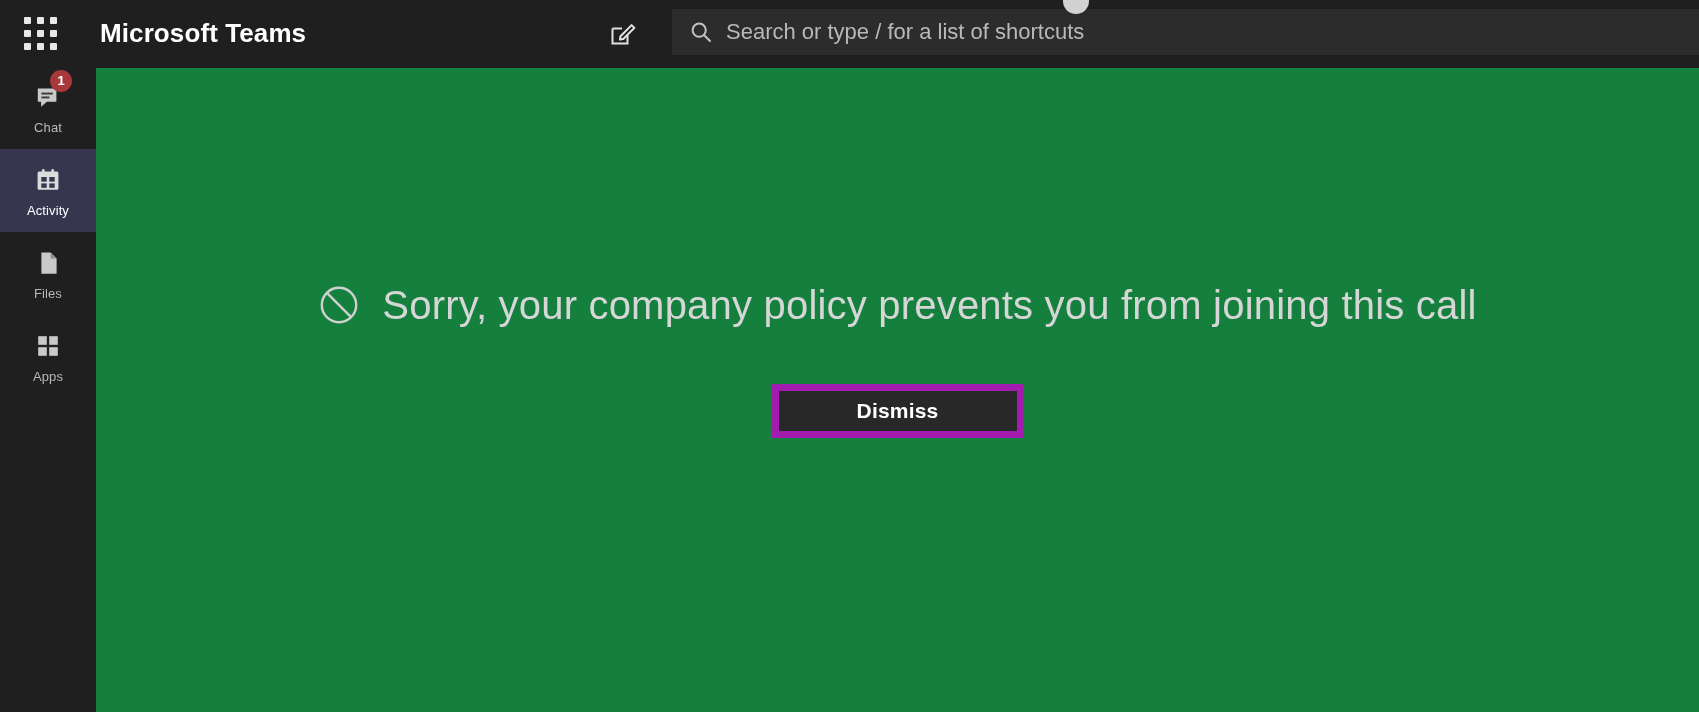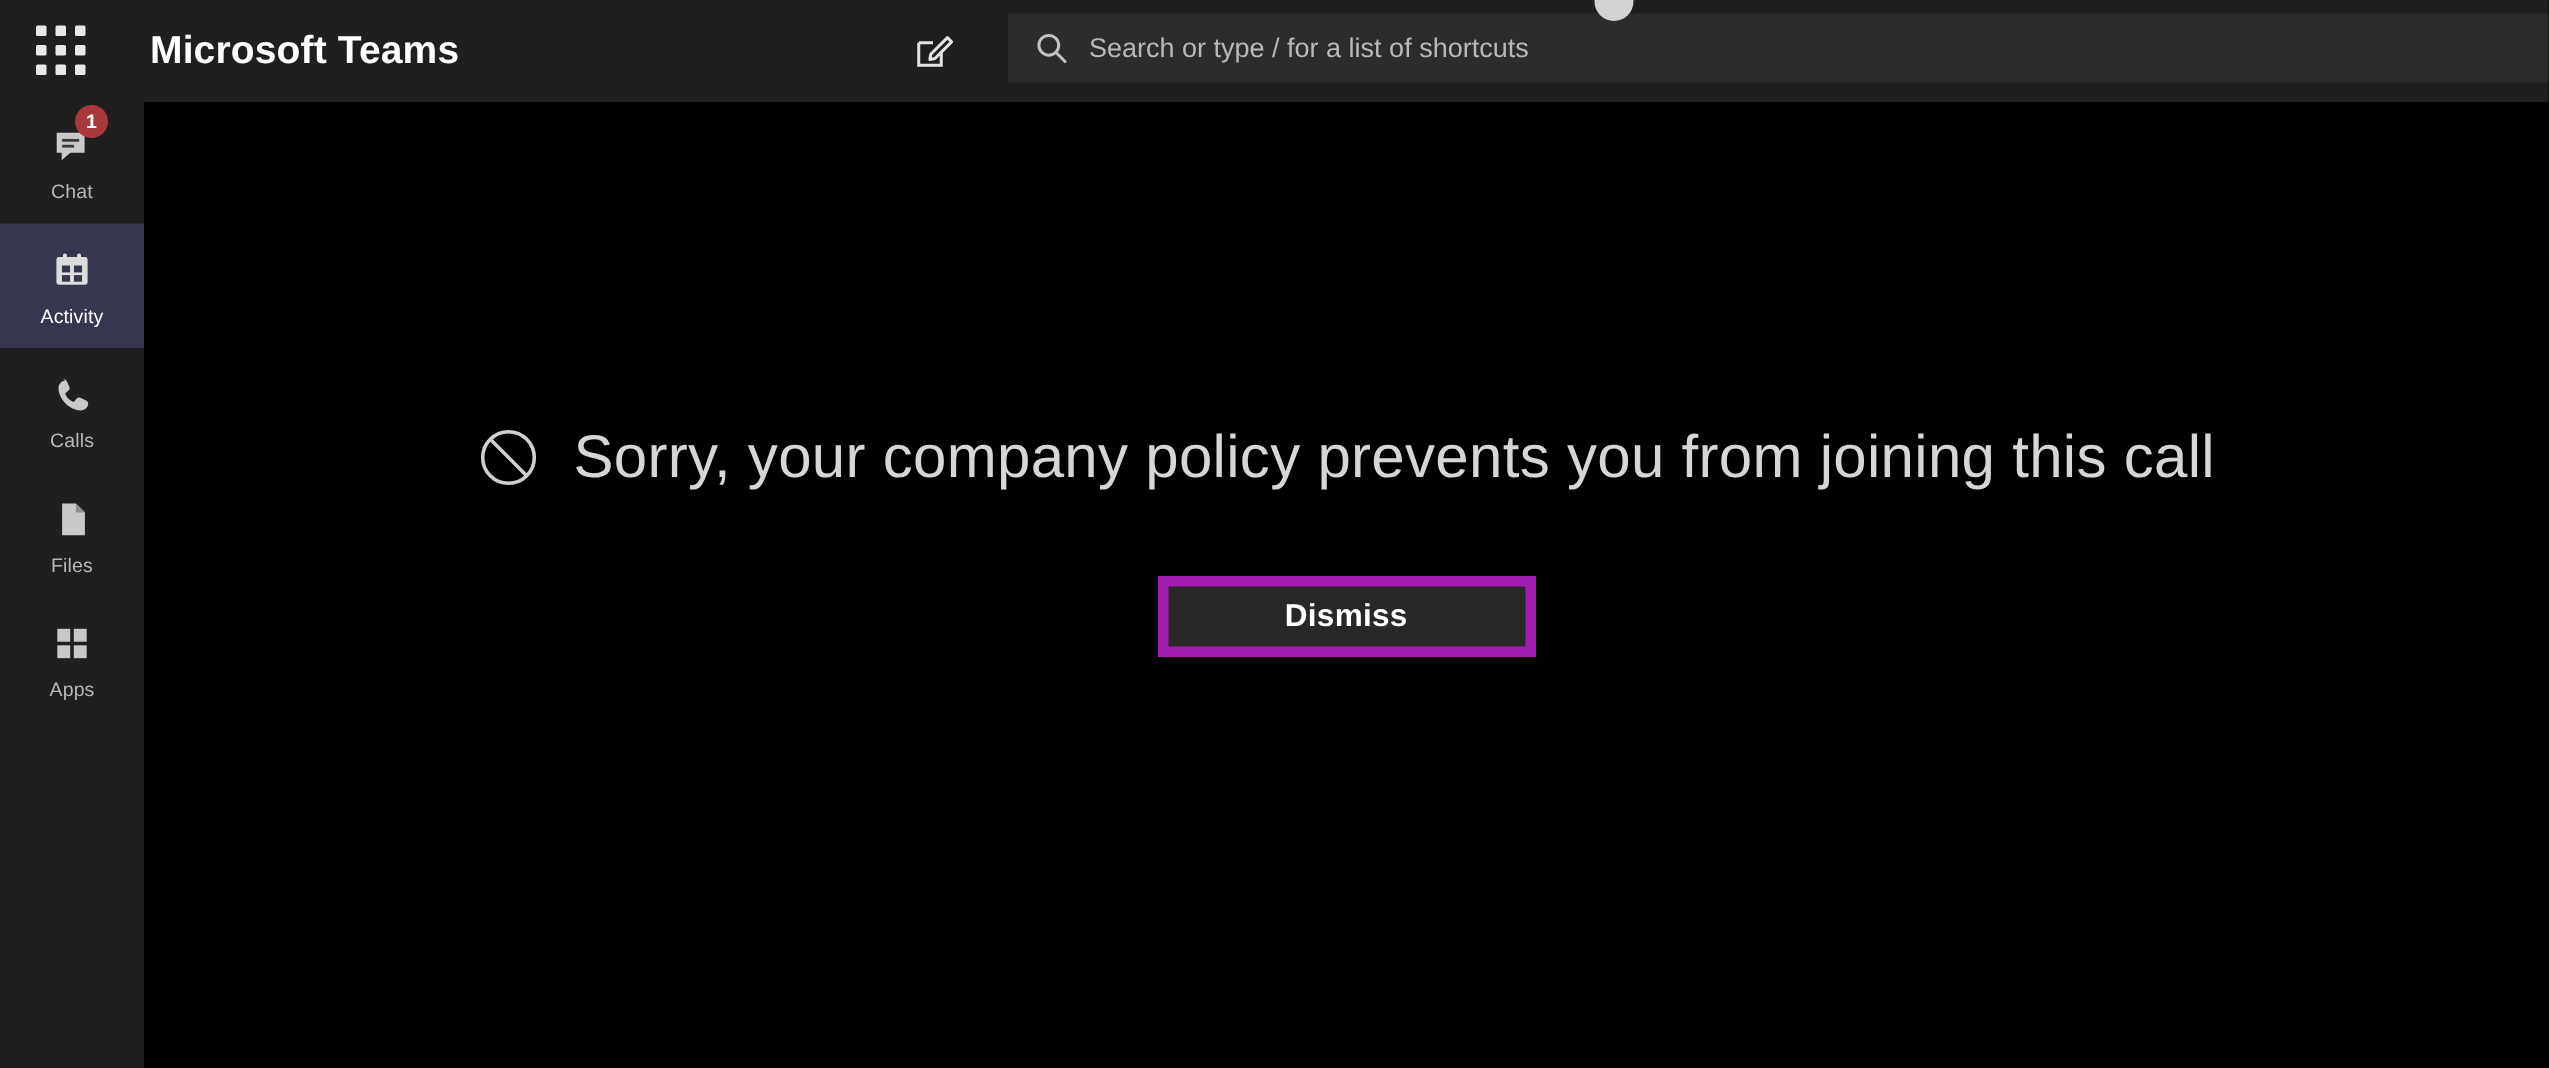--- a/index.html
+++ b/index.html
@@ -89,21 +89,21 @@
     height: 22px;
     flex: none;
   }
   .search-input {
     flex: 1;
     background: transparent;
     border: none;
     outline: none;
     color: #b6b6b6;
     font-family: "Liberation Sans", sans-serif;
-    font-size: 18px;
+    font-size: 22px;
     margin-left: 14px;
     padding: 0;
     height: 30px;
   }
   .search-input::placeholder {
     color: #b9b9b9;
     opacity: 1;
   }
 
   .cursor-dot {
@@ -174,21 +174,21 @@
     padding: 0 5px;
   }
 
   
   .stage {
     position: absolute;
     left: 96px;
     top: 68px;
     width: 1603px;
     height: 644px;
-    background: #000000;
+    background: #15803d;
     display: flex;
     flex-direction: column;
     align-items: center;
     justify-content: center;
   }
 
   .message-row {
     display: flex;
     align-items: center;
     justify-content: center;
@@ -289,28 +289,20 @@
           <rect x="18.4" y="4" width="2.6" height="4.4" rx="1.1" fill="#dcdcdc"></rect>
           <rect x="8.3" y="12" width="5.4" height="4.6" fill="#37364f"></rect>
           <rect x="16.3" y="12" width="5.4" height="4.6" fill="#37364f"></rect>
           <rect x="8.3" y="18.4" width="5.4" height="4.4" fill="#37364f"></rect>
           <rect x="16.3" y="18.4" width="5.4" height="4.4" fill="#37364f"></rect>
         </svg>
       </span>
       <span class="rail-label">Activity</span>
     </div>
 
-    <div class="rail-item">
-      <span class="rail-icon">
-        <svg width="30" height="30" viewBox="0 0 30 30">
-          <path d="M9.2 4.6 c1.4 0 2 .6 2.6 2 l1.4 3.2 c.5 1.2 .2 2-.8 2.8 l-1.3 1 c-.5 .4-.6 .8-.3 1.5 .9 2 2.5 3.6 4.5 4.5 .7 .3 1.1 .2 1.5-.3 l1-1.3 c.8-1 1.6-1.3 2.8-.8 l3.2 1.4 c1.4 .6 2 1.2 2 2.6 0 2.4-2.4 4.4-4.8 4.4 -7.4 0-15-7.6-15-15 0-2.4 2-4.8 4.4-4.8 z" fill="#c9c9c9"></path>
-        </svg>
-      </span>
-      <span class="rail-label">Calls</span>
-    </div>
 
     <div class="rail-item">
       <span class="rail-icon">
         <svg width="30" height="30" viewBox="0 0 30 30">
           <path d="M8.4 4.6 h9.2 l6 6 v15.2 H8.4 z" fill="#c9c9c9"></path>
           <path d="M17.6 4.6 v6 h6 z" fill="#8e8e8e"></path>
         </svg>
       </span>
       <span class="rail-label">Files</span>
     </div>

